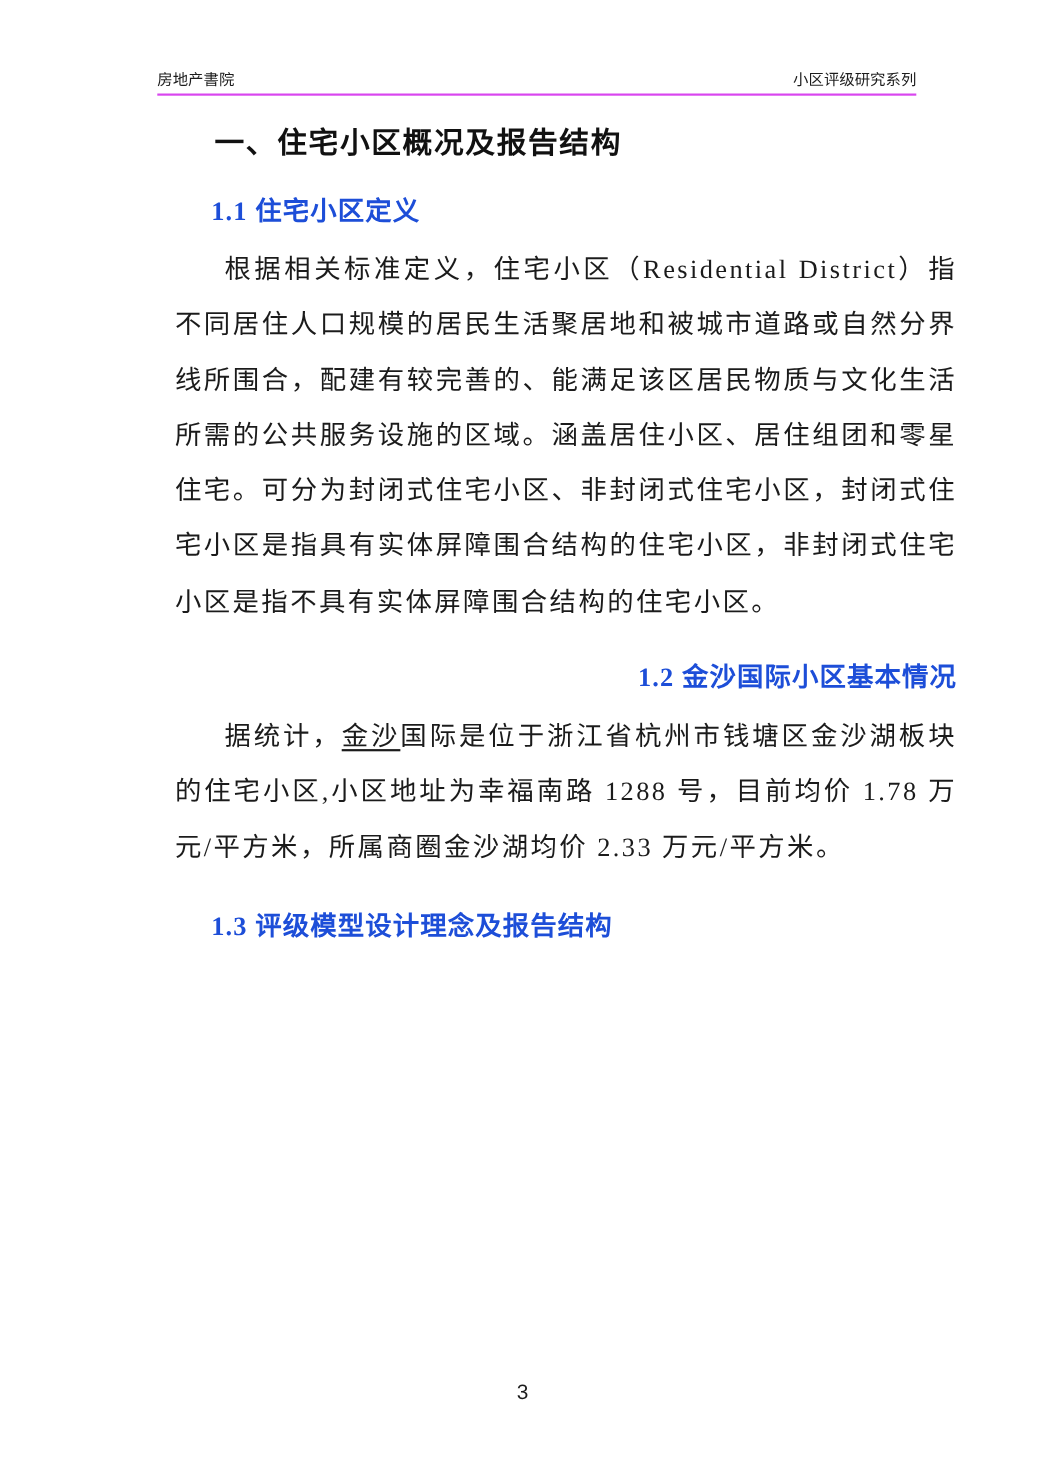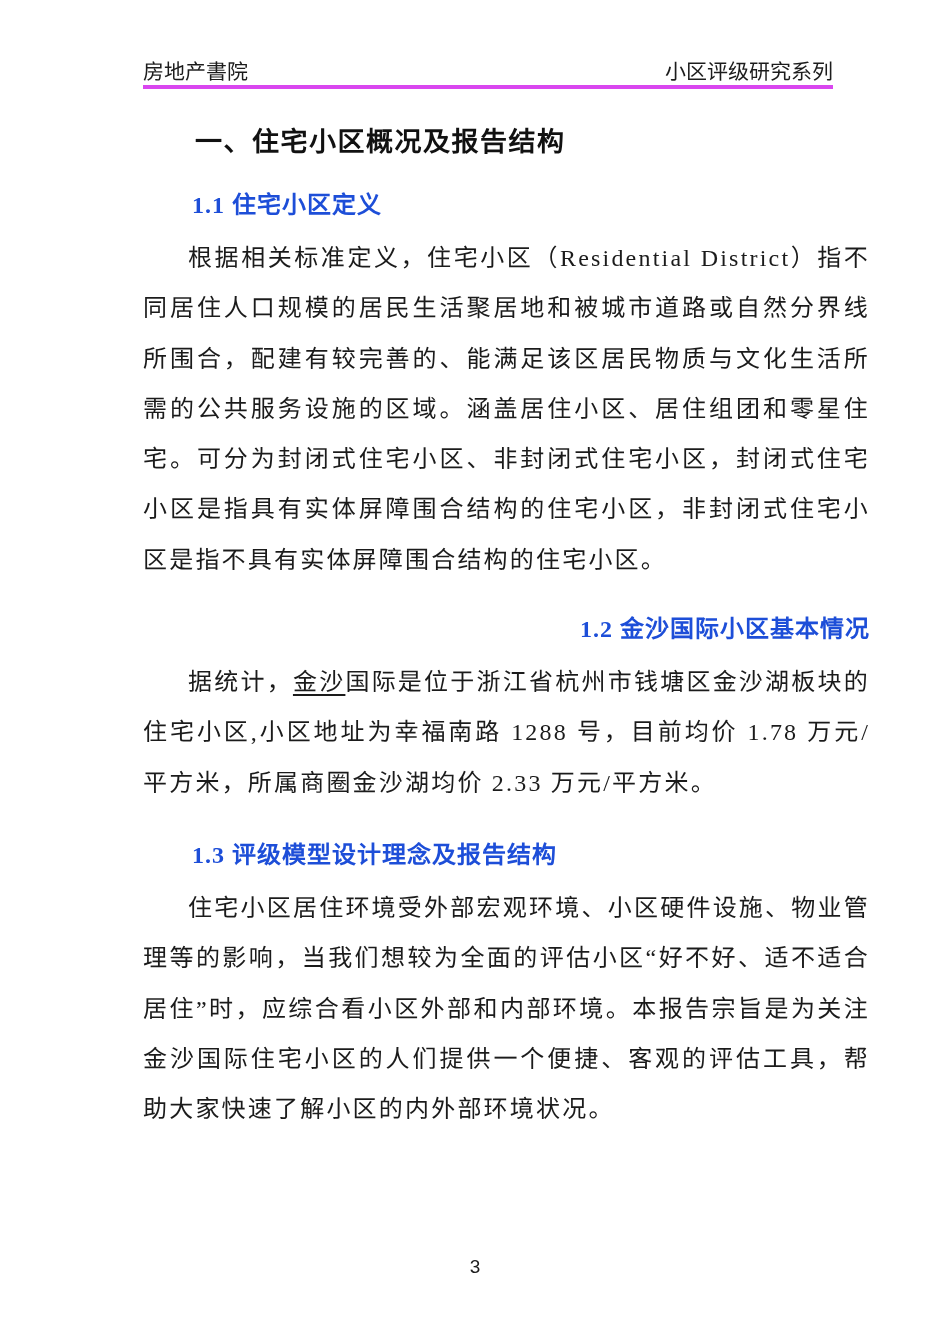--- a/index.html
+++ b/index.html
@@ -20,30 +20,30 @@
   
   .header {
     position: absolute;
     top: 62px;
     left: 143px;
     width: 690px;
     display: flex;
     justify-content: space-between;
     align-items: flex-end;
     padding-bottom: 3px;
-    border-bottom: 4px solid #d946ef;
+    border-bottom: 2px solid #d946ef;
     font-family: "Liberation Sans", sans-serif;
-    font-size: 21px;
+    font-size: 14px;
     line-height: 20px;
     color: #1c1c1c;
   }
   
   .content {
     position: absolute;
-    top: 100px;
+    top: 88px;
     left: 143px;
     width: 727px;
   }
   .doc-title {
     margin: 22px 0 0 0;
     padding-left: 52px;
     font-size: 27px;
     font-weight: bold;
     letter-spacing: 1.5px;
     line-height: 40px;
@@ -55,21 +55,21 @@
     font-size: 24px;
     font-weight: bold;
     letter-spacing: 1px;
     line-height: 34px;
     color: #1d4ed8;
   }
   .heading-1 { margin-top: 26px; }
   .heading-2 { margin-top: 27px; text-align: right; }
   .heading-3 { margin-top: 30px; }
   .para {
-    margin: 11px 0 0 0;
+    margin: 11px 0 0 16px;
     font-size: 24px;
     line-height: 50.3px;
     letter-spacing: 2.2px;
     text-align: justify;
     text-justify: inter-ideograph;
     text-indent: 45px;
     color: #1b1b1b;
   }
   .para.follow { margin-top: 0; }
   .para u { text-decoration: underline; text-underline-offset: 4px; }
@@ -102,20 +102,19 @@
     <h2 class="section-heading heading-1">1.1 住宅小区定义</h2>
 
     <p class="para">根据相关标准定义，住宅小区（Residential District）指不同居住人口规模的居民生活聚居地和被城市道路或自然分界线所围合，配建有较完善的、能满足该区居民物质与文化生活所需的公共服务设施的区域。涵盖居住小区、居住组团和零星住宅。可分为封闭式住宅小区、非封闭式住宅小区，封闭式住宅小区是指具有实体屏障围合结构的住宅小区，非封闭式住宅小区是指不具有实体屏障围合结构的住宅小区。</p>
 
     <h2 class="section-heading heading-2">1.2 金沙国际小区基本情况</h2>
 
     <p class="para">据统计，<u>金沙</u>国际是位于浙江省杭州市钱塘区金沙湖板块的住宅小区,小区地址为幸福南路 1288 号，目前均价 1.78 万元/平方米，所属商圈金沙湖均价 2.33 万元/平方米。</p>
 
     <h2 class="section-heading heading-3">1.3 评级模型设计理念及报告结构</h2>
 
-    <p class="para">住宅小区居住环境受外部宏观环境、小区硬件设施、物业管理等的影响，当我们想较为全面的评估小区“好不好、适不适合居住”时，应综合看小区外部和内部环境。本报告宗旨是为关注金沙国际住宅小区的人们提供一个便捷、客观的评估工具，帮助大家快速了解小区的内外部环境状况。</p>
 
 
   </div>
 
   <div class="page-number">3</div>
 
 </div>
 
 </body></html>

